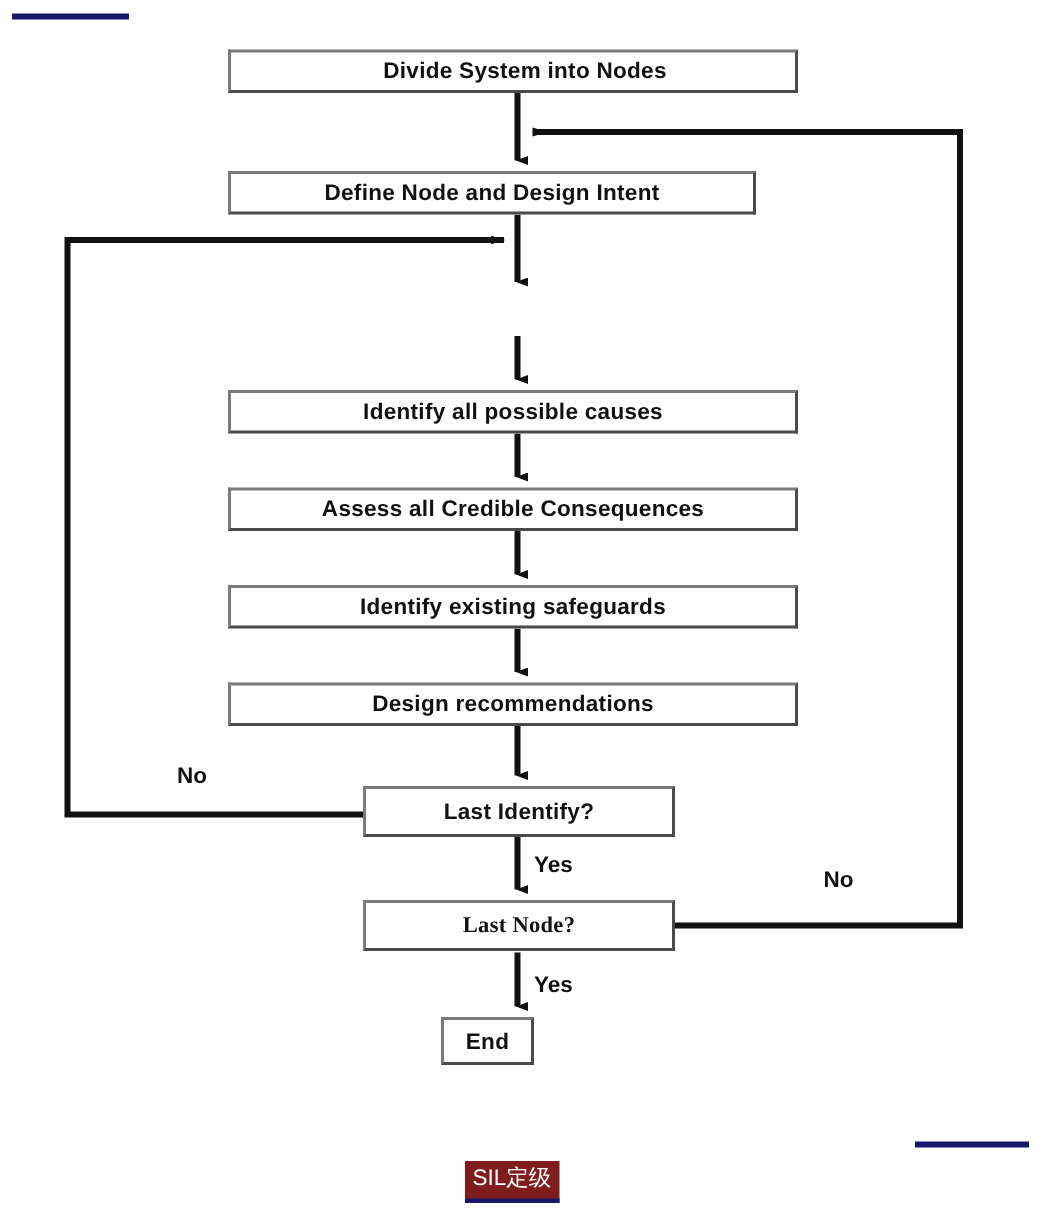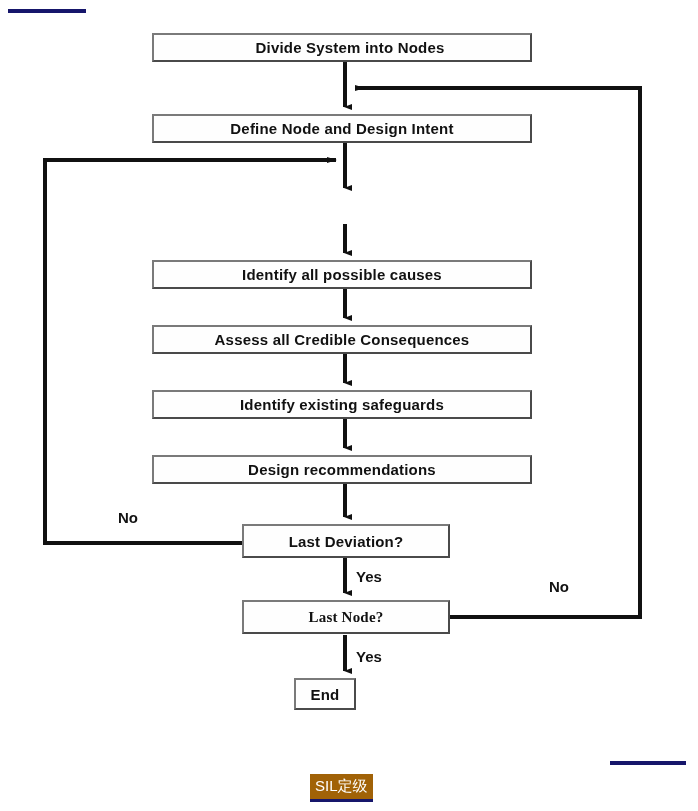--- a/index.html
+++ b/index.html
@@ -51,21 +51,21 @@
   }
   
   .navy-rule {
     position: absolute;
     background: #16166b;
     z-index: 2;
   }
   
   .sel-chip {
     position: absolute;
-    background: #a16207;
+    background: #7f1d1d;
     color: #ffffff;
     font-size: 15px;
     line-height: 20px;
     padding: 2px 5px 3px 5px;
     border-bottom: 3px solid #16166b;
     white-space: nowrap;
     z-index: 5;
   }
   svg.wires {
     position: absolute;
@@ -117,21 +117,21 @@
       <path d="M242,543 L45,543 L45,160 L336,160" marker-end="url(#ah-right)"></path>
 
       <path d="M450,617 L640,617 L640,88 L356,88" marker-end="url(#ah-left)"></path>
     </g>
   </svg>
 
   <div class="node" style="left:152px; top:33px; width:380px; height:29px;padding-left:16px;">
     <span>Divide System into Nodes</span>
   </div>
 
-  <div class="node" style="left:152px; top:114px; width:380px; height:29px;">
+  <div class="node" style="left:152px; top:114px; width:352px; height:29px;">
     <span>Define Node and Design Intent</span>
   </div>
 
 
   <div class="node" style="left:152px; top:260px; width:380px; height:29px;">
     <span>Identify all possible causes</span>
   </div>
 
   <div class="node" style="left:152px; top:325px; width:380px; height:29px;">
     <span>Assess all Credible Consequences</span>
@@ -139,21 +139,21 @@
 
   <div class="node" style="left:152px; top:390px; width:380px; height:29px;">
     <span>Identify existing safeguards</span>
   </div>
 
   <div class="node" style="left:152px; top:455px; width:380px; height:29px;">
     <span>Design recommendations</span>
   </div>
 
   <div class="node" style="left:242px; top:524px; width:208px; height:34px;">
-    <span>Last Deviation?</span>
+    <span>Last Identify?</span>
   </div>
 
   <div class="node" style="left:242px; top:600px; width:208px; height:34px;font-family:Liberation Serif, serif;">
     <span>Last Node?</span>
   </div>
 
   <div class="node small" style="left:294px; top:678px; width:62px; height:32px;">
     <span>End</span>
   </div>
 

